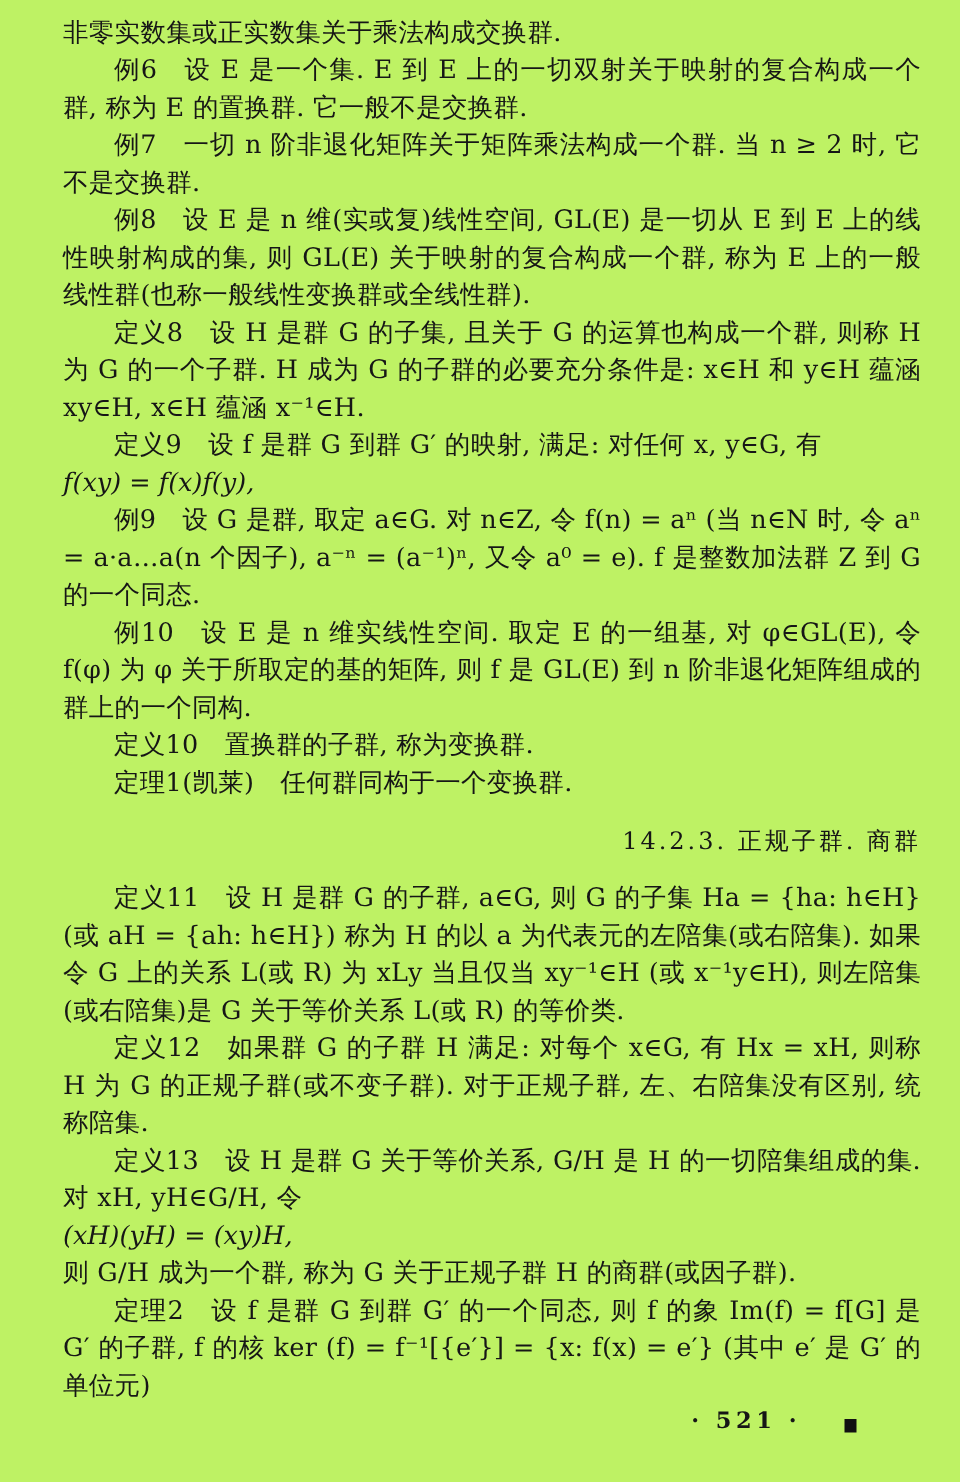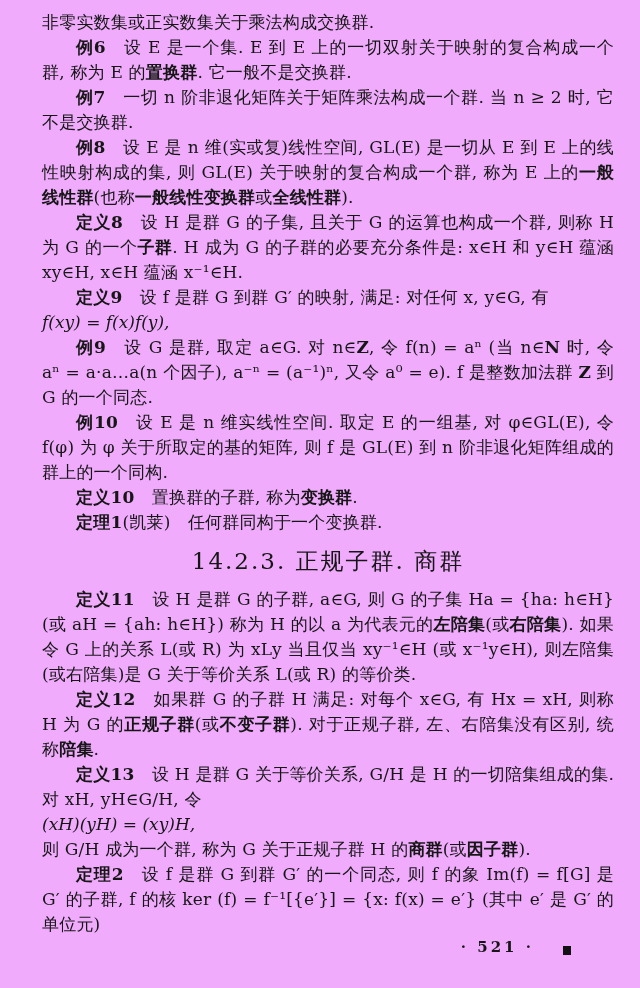--- a/index.html
+++ b/index.html
@@ -30,35 +30,35 @@
     margin: 0;
     font-size: 17px;
     line-height: 25px;
     text-align: justify;
     letter-spacing: 0.2px;
   }
   .para.indent {
     text-indent: 2em;
   }
   .para b, .formula b {
-    font-weight: 700;
+    font-weight: 400;
   }
   .formula {
     margin: 0;
     font-size: 17px;
     line-height: 25px;
     font-style: italic;
   }
   .heading {
     margin: 11px 0 11px 0;
-    font-size: 23px;
+    font-size: 16px;
     line-height: 30px;
     font-weight: 400;
     letter-spacing: 2px;
-    text-align: center;
+    text-align: right;
   }
   .page-number {
     position: absolute;
     right: 106px;
     top: 938px;
     font-size: 15px;
     font-weight: 700;
     letter-spacing: 3px;
     text-align: right;
   }
@@ -67,21 +67,21 @@
     left: 563px;
     top: 946px;
     width: 8px;
     height: 9px;
     background: #111;
   }
 </style>
 </head>
 <body>
 
-<div class="page" style="background: #f0abfc; color: rgb(22, 22, 22);">
+<div class="page" style="background: #bef264; color: rgb(22, 22, 22);">
   <main class="text-body">
       <p class="para"><span>非零实数集或正实数集关于乘法构成交换群.</span></p>
       <p class="para indent"><b>例6</b><span>  设 E 是一个集. E 到 E 上的一切双射关于映射的复合构成一个群, 称为 E 的</span><b>置换群</b><span>. 它一般不是交换群.</span></p>
       <p class="para indent"><b>例7</b><span>  一切 n 阶非退化矩阵关于矩阵乘法构成一个群. 当 n ≥ 2 时, 它不是交换群.</span></p>
       <p class="para indent"><b>例8</b><span>  设 E 是 n 维(实或复)线性空间, GL(E) 是一切从 E 到 E 上的线性映射构成的集, 则 GL(E) 关于映射的复合构成一个群, 称为 E 上的</span><b>一般线性群</b><span>(也称</span><b>一般线性变换群</b><span>或</span><b>全线性群</b><span>).</span></p>
       <p class="para indent"><b>定义8</b><span>  设 H 是群 G 的子集, 且关于 G 的运算也构成一个群, 则称 H 为 G 的一个</span><b>子群</b><span>. H 成为 G 的子群的必要充分条件是: x∈H 和 y∈H 蕴涵 xy∈H, x∈H 蕴涵 x⁻¹∈H.</span></p>
       <p class="para indent"><b>定义9</b><span>  设 f 是群 G 到群 G′ 的映射, 满足: 对任何 x, y∈G, 有</span></p>
       <p class="formula"><span>f(xy) = f(x)f(y),</span></p>
       <p class="para indent"><b>例9</b><span>  设 G 是群, 取定 a∈G. 对 n∈</span><b>Z</b><span>, 令 f(n) = aⁿ (当 n∈</span><b>N</b><span> 时, 令 aⁿ = a·a…a(n 个因子), a⁻ⁿ = (a⁻¹)ⁿ, 又令 a⁰ = e). f 是整数加法群 </span><b>Z</b><span> 到 G 的一个同态.</span></p>
       <p class="para indent"><b>例10</b><span>  设 E 是 n 维实线性空间. 取定 E 的一组基, 对 φ∈GL(E), 令 f(φ) 为 φ 关于所取定的基的矩阵, 则 f 是 GL(E) 到 n 阶非退化矩阵组成的群上的一个同构.</span></p>

